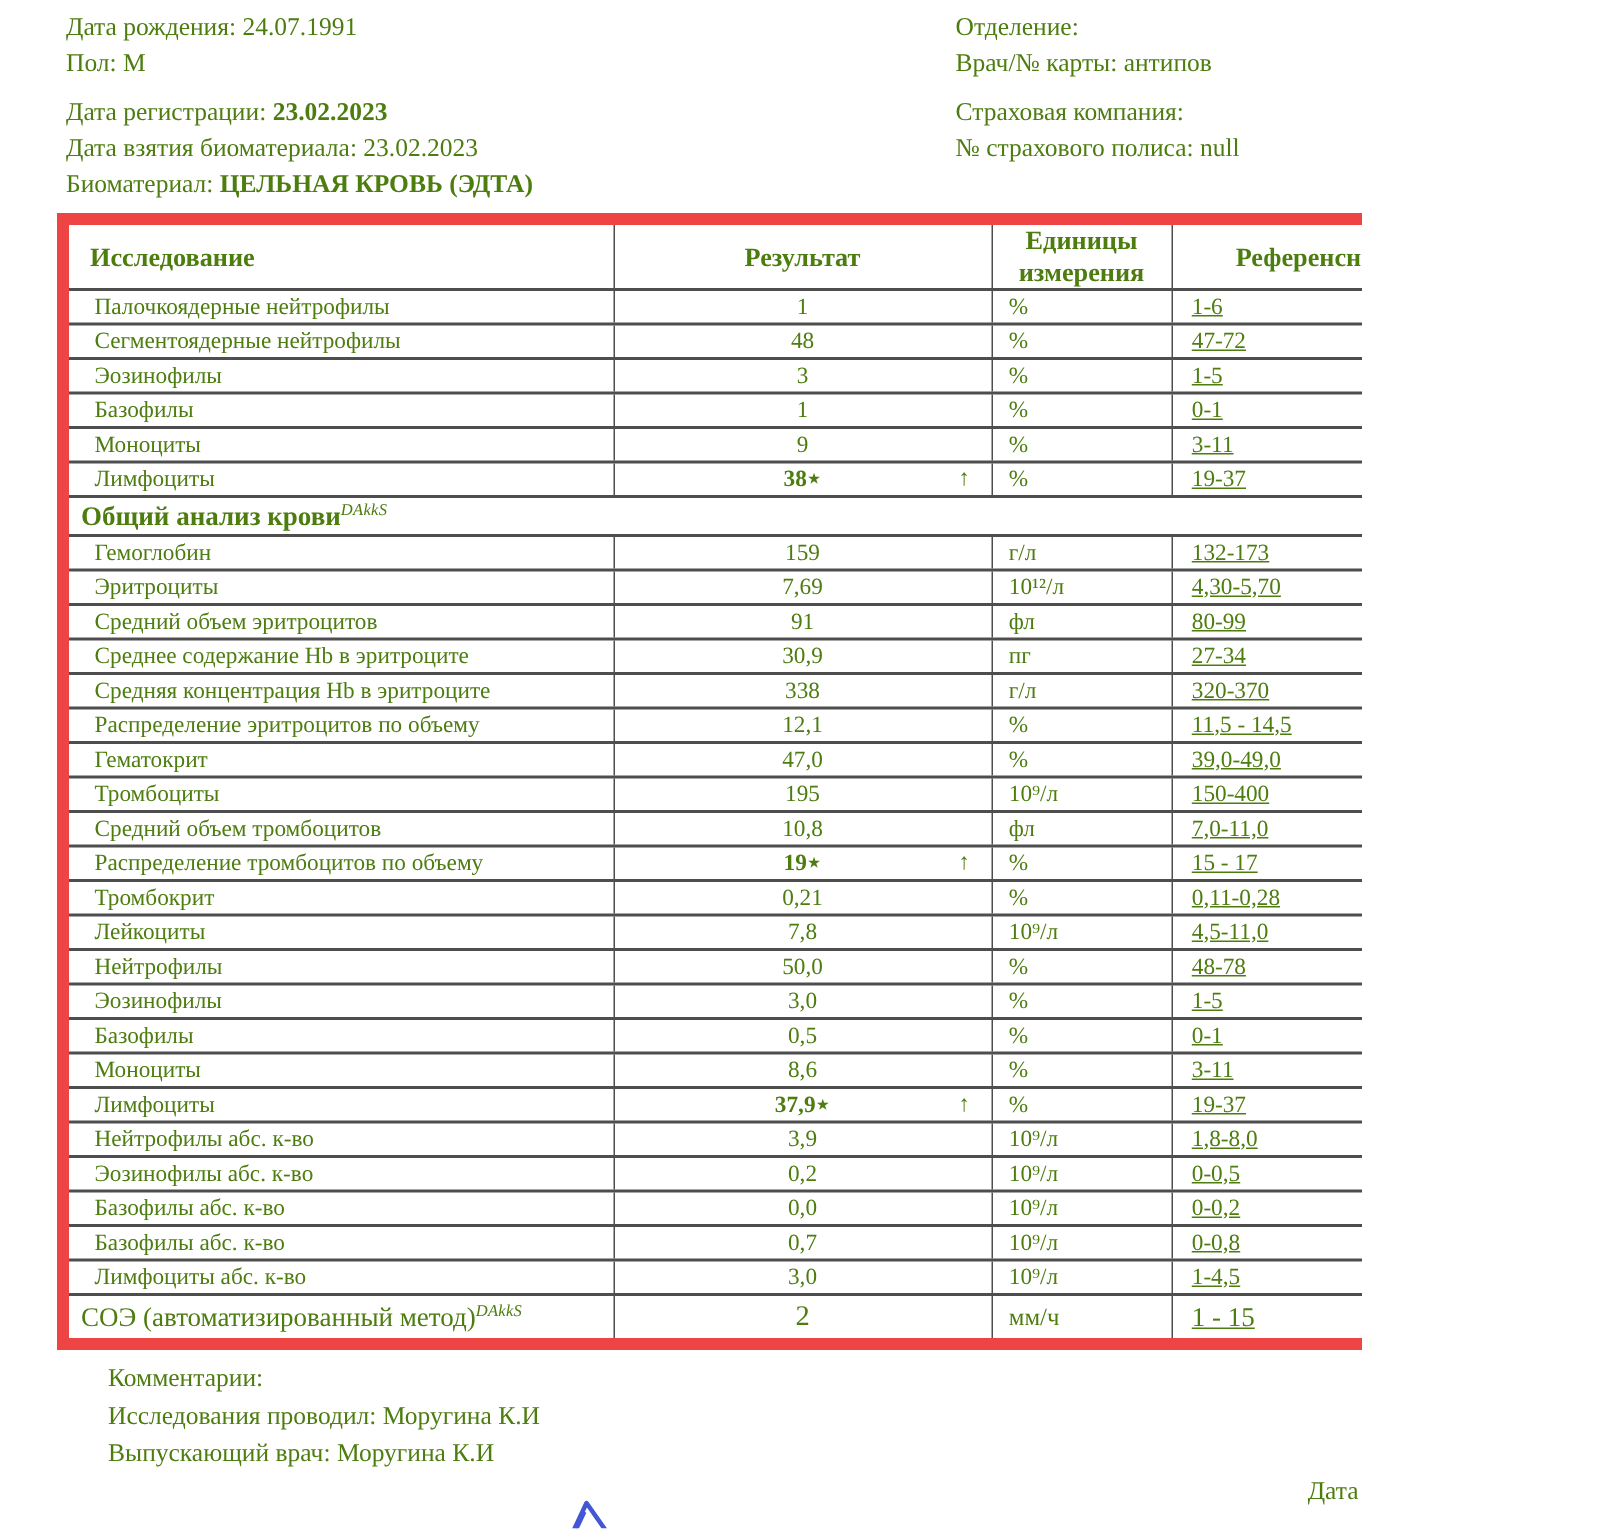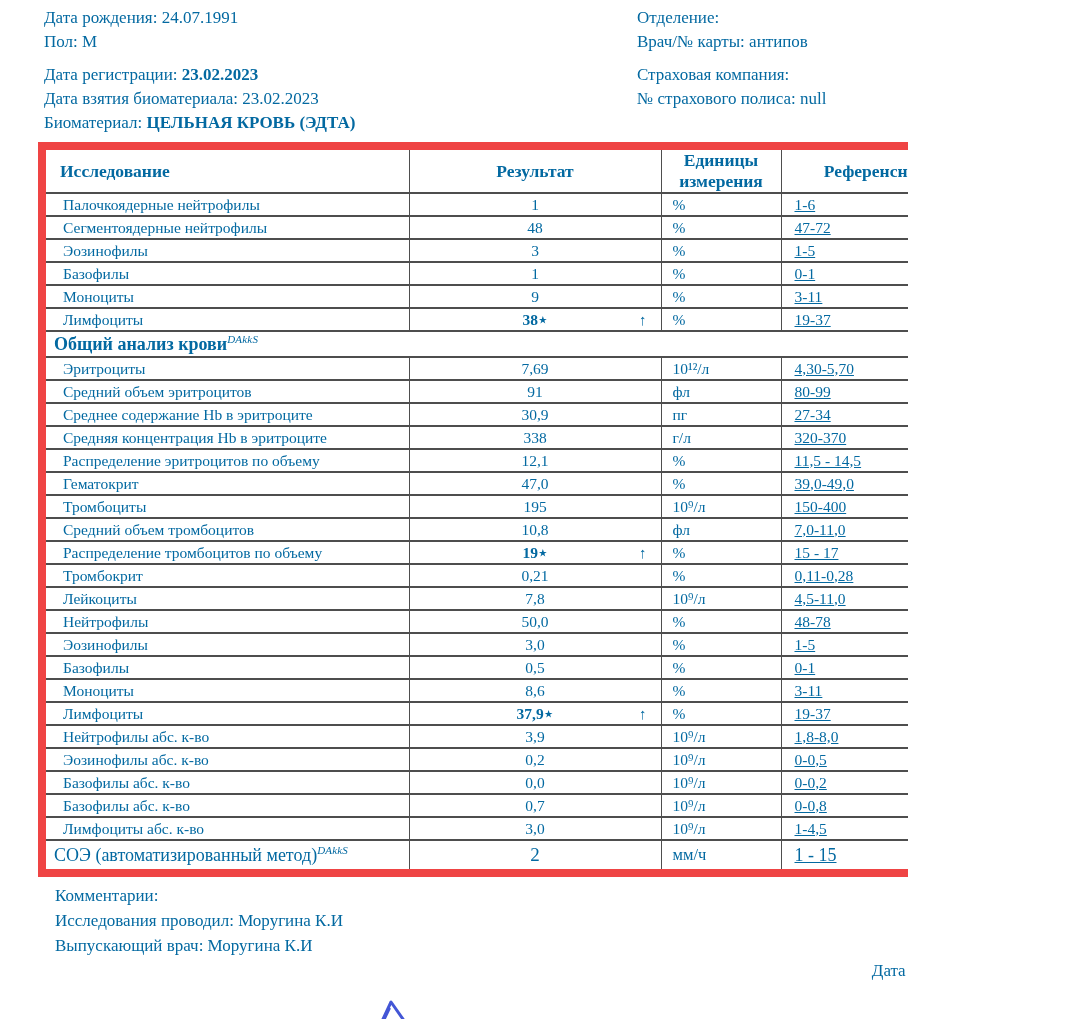--- a/index.html
+++ b/index.html
@@ -1,18 +1,18 @@
 <!DOCTYPE html>
 <html><head>
 <meta charset="utf-8">
 <style>
   html,body{margin:0;padding:0;background:#ffffff;}
   .page{
     width:908px;height:1019px;background:#ffffff;position:relative;overflow:hidden;
-    font-family:"Liberation Serif","DejaVu Serif",serif;color:#0369a1;
+    font-family:"Liberation Serif","DejaVu Serif",serif;color:#4d7c0f;
   }
   .content{padding:6px 32px 0 38px;}
 
   
   .hdr{position:relative;margin-left:6px;margin-bottom:7px;min-height:128px;}
   .hdr-right{position:absolute;left:593px;top:0;}
   .hline{font-size:17px;line-height:24px;white-space:nowrap;}
   .hline.gap{margin-top:9px;}
   .hline .val.b{font-weight:bold;}
 
@@ -34,21 +34,21 @@
   td.c-res .flag{position:absolute;right:14px;top:50%;transform:translateY(-50%);font-size:15px;font-weight:normal;}
   td.c-unit{font-size:15.5px;padding:0 4px 0 11px;}
   td.c-ref{font-size:15.5px;padding:0 4px 0 13px;text-decoration:underline;}
   tr.final td{height:28px;}
   tr.final td.c-name{font-size:18px;padding-left:8px;}
   tr.final td.c-res{font-size:19px;}
   tr.final td.c-unit{font-size:16.5px;}
   tr.final td.c-ref{font-size:18px;}
 
   
-  .comments{margin-left:17px;margin-top:6px;font-size:17px;line-height:25px;}
+  .comments{margin-left:34px;margin-top:6px;font-size:17px;line-height:25px;}
   .issue{width:1010px;text-align:right;font-size:17px;line-height:23px;margin-top:1px;}
 
   .cursor{position:absolute;left:374px;top:1000px;width:36px;height:40px;}
 </style>
 </head>
 <body>
 
 <div class="page">
   <div class="content">
 
@@ -158,20 +158,26 @@
     <td class="c-name"><span class="nm">Лимфоциты</span><sup class="dakks nm-sup"></sup></td>
     <td class="c-res"><span class="res b">38⋆</span><span class="flag">↑</span></td>
     <td class="c-unit">%</td>
     <td class="c-ref">19-37</td>
   </tr>
 
   <tr class="sec">
     <td colspan="4"><span class="sec-t">Общий анализ крови</span><sup class="dakks">DAkkS</sup></td>
   </tr>
 
+  <tr>
+    <td class="c-name"><span class="nm">Гемоглобин</span><sup class="dakks nm-sup"></sup></td>
+    <td class="c-res"><span class="res">159</span><span class="flag"></span></td>
+    <td class="c-unit">г/л</td>
+    <td class="c-ref">132-173</td>
+  </tr>
 
   <tr>
     <td class="c-name"><span class="nm">Эритроциты</span><sup class="dakks nm-sup"></sup></td>
     <td class="c-res"><span class="res">7,69</span><span class="flag"></span></td>
     <td class="c-unit">10¹²/л</td>
     <td class="c-ref">4,30-5,70</td>
   </tr>
 
   <tr>
     <td class="c-name"><span class="nm">Средний объем эритроцитов</span><sup class="dakks nm-sup"></sup></td>

